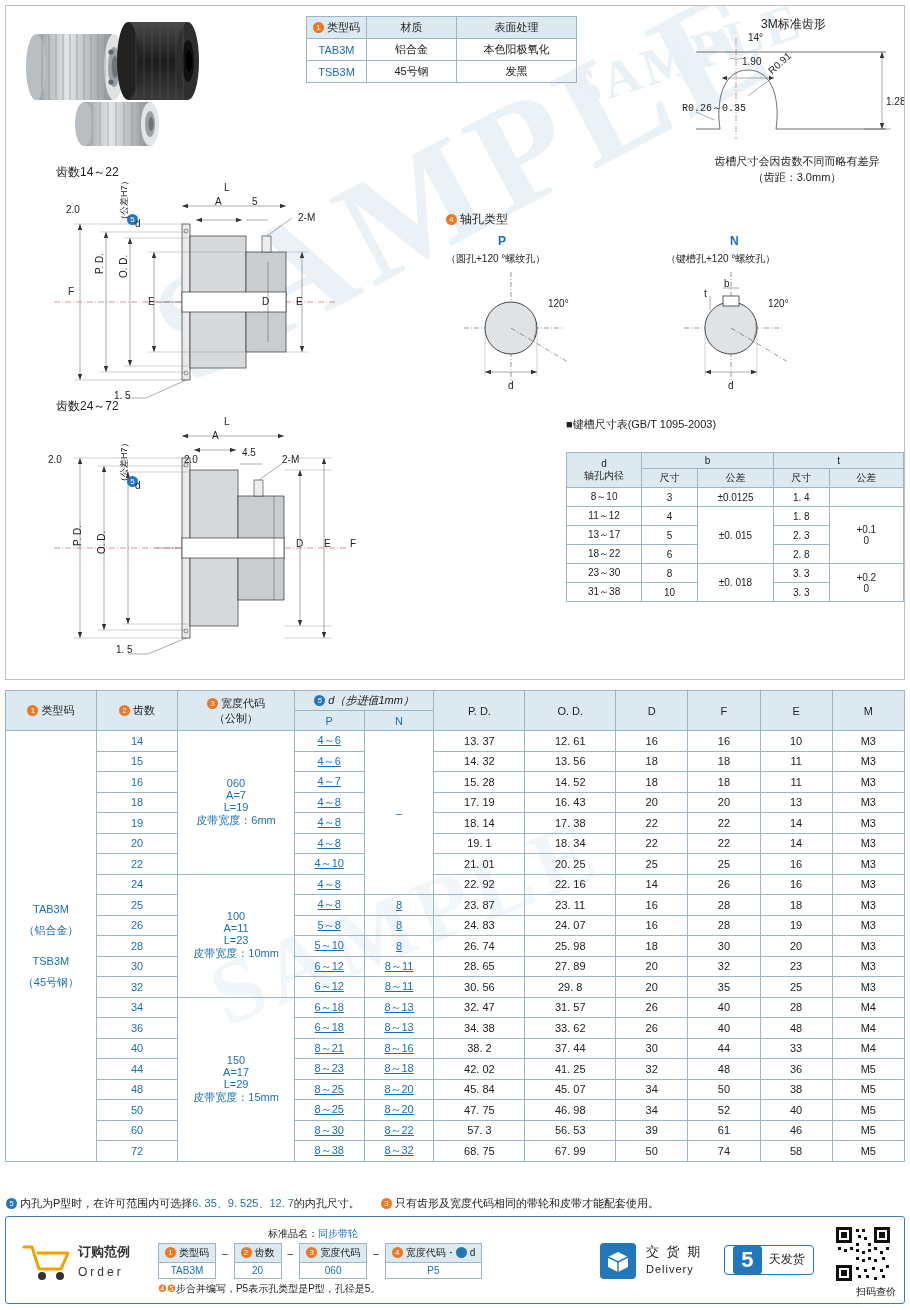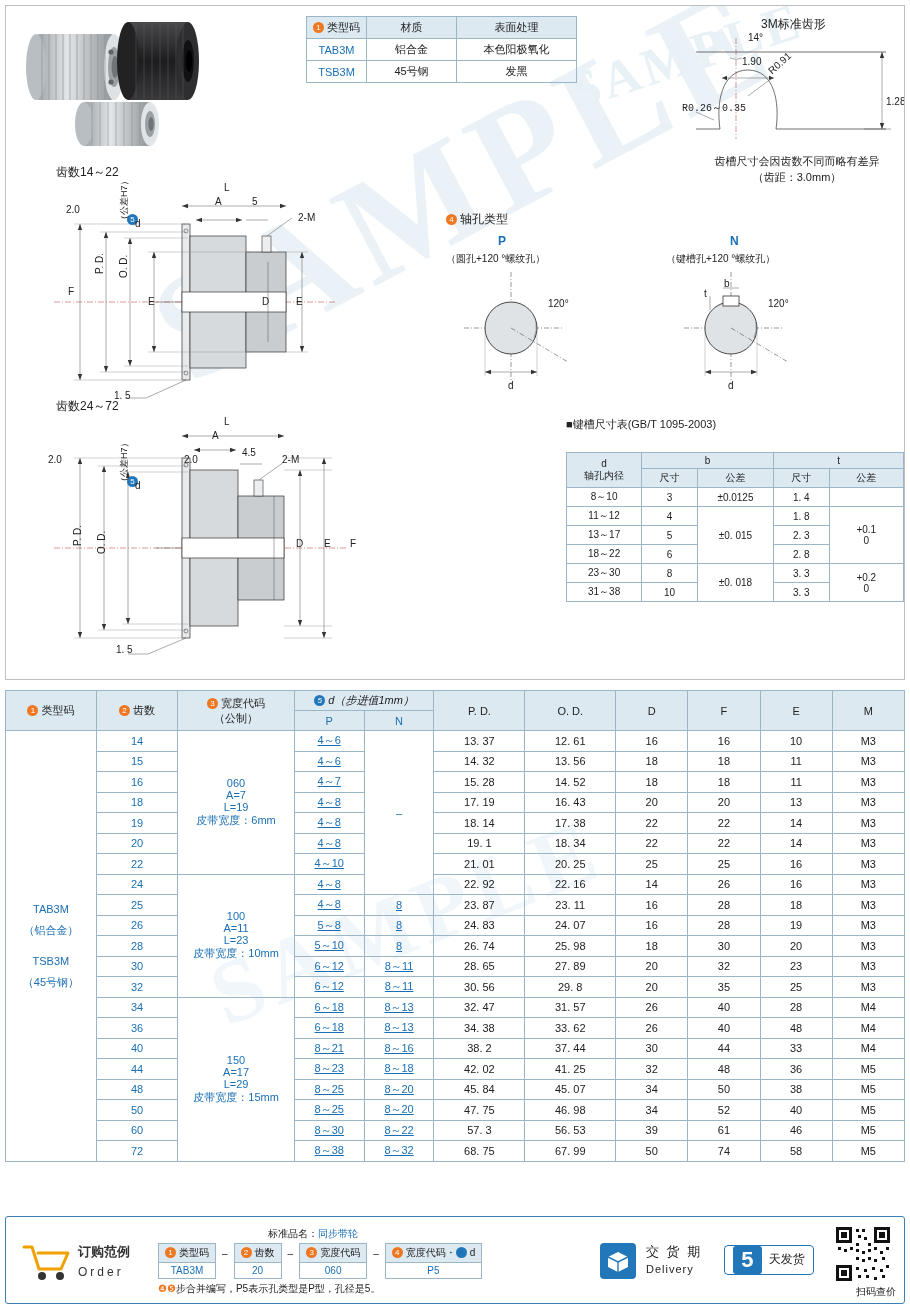--- a/index.html
+++ b/index.html
@@ -790,20 +790,28 @@
         <td>68. 75</td>
           <td>67. 99</td>
         <td>50</td>
           <td>74</td>
         <td>58</td>
           <td>M5</td>
       </tr>
     </tbody>
   </table>
 
+  <div class="notes">
+    <span class="fn">
+      <span class="num-badge blue">5</span><span>内孔为P型时，在许可范围内可选择</span><span style="color:#1a6fb4">6. 35、9. 525、12. 7</span><span>的内孔尺寸。</span>
+    </span>
+    <span class="fn" style="margin-left:18px;">
+      <span class="num-badge">3</span><span>只有齿形及宽度代码相同的带轮和皮带才能配套使用。</span>
+    </span>
+  </div>
 
   <div class="orderbox">
 
     <div style="position:absolute; left:14px; top:22px;">
       <svg width="52" height="44" viewBox="0 0 52 44">
         <path d="M4,8 h8 l7,22 h22 l7,-16 h-30" fill="none" stroke="#f0a000" stroke-width="3" stroke-linejoin="round" stroke-linecap="round"></path>
         <circle cx="22" cy="37" r="4" fill="#333"></circle>
         <circle cx="40" cy="37" r="4" fill="#333"></circle>
       </svg>
     </div>

